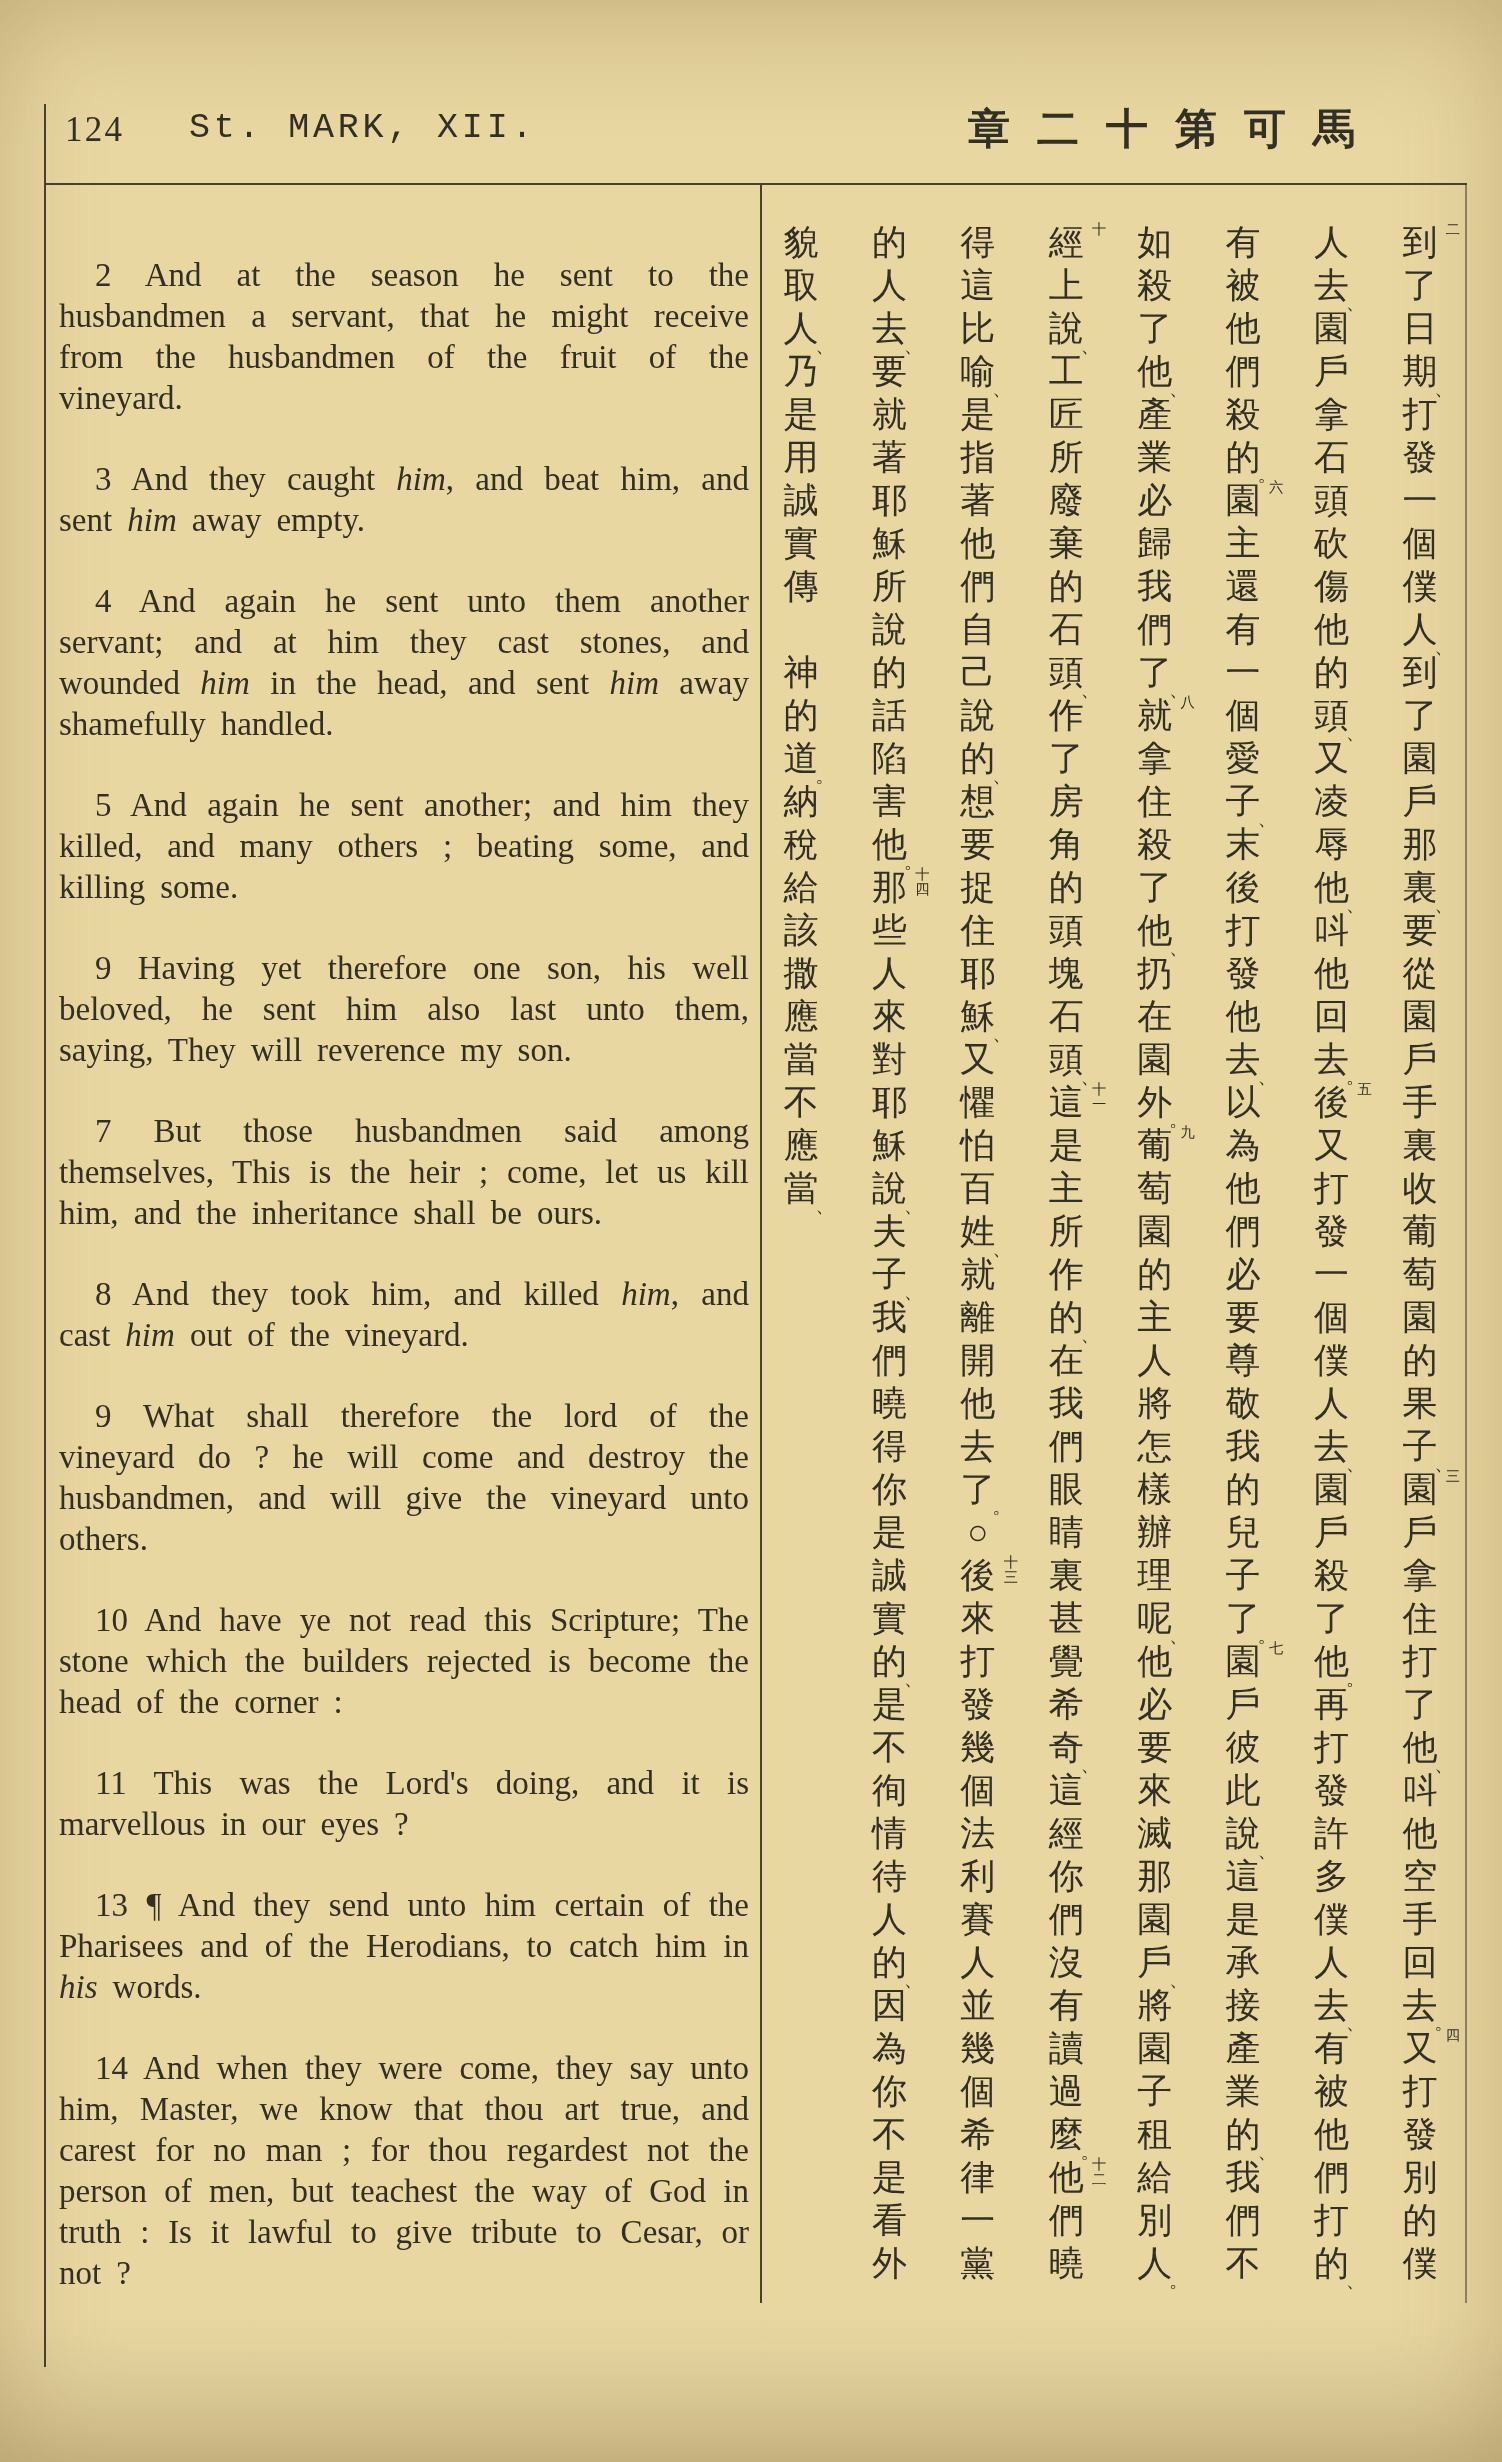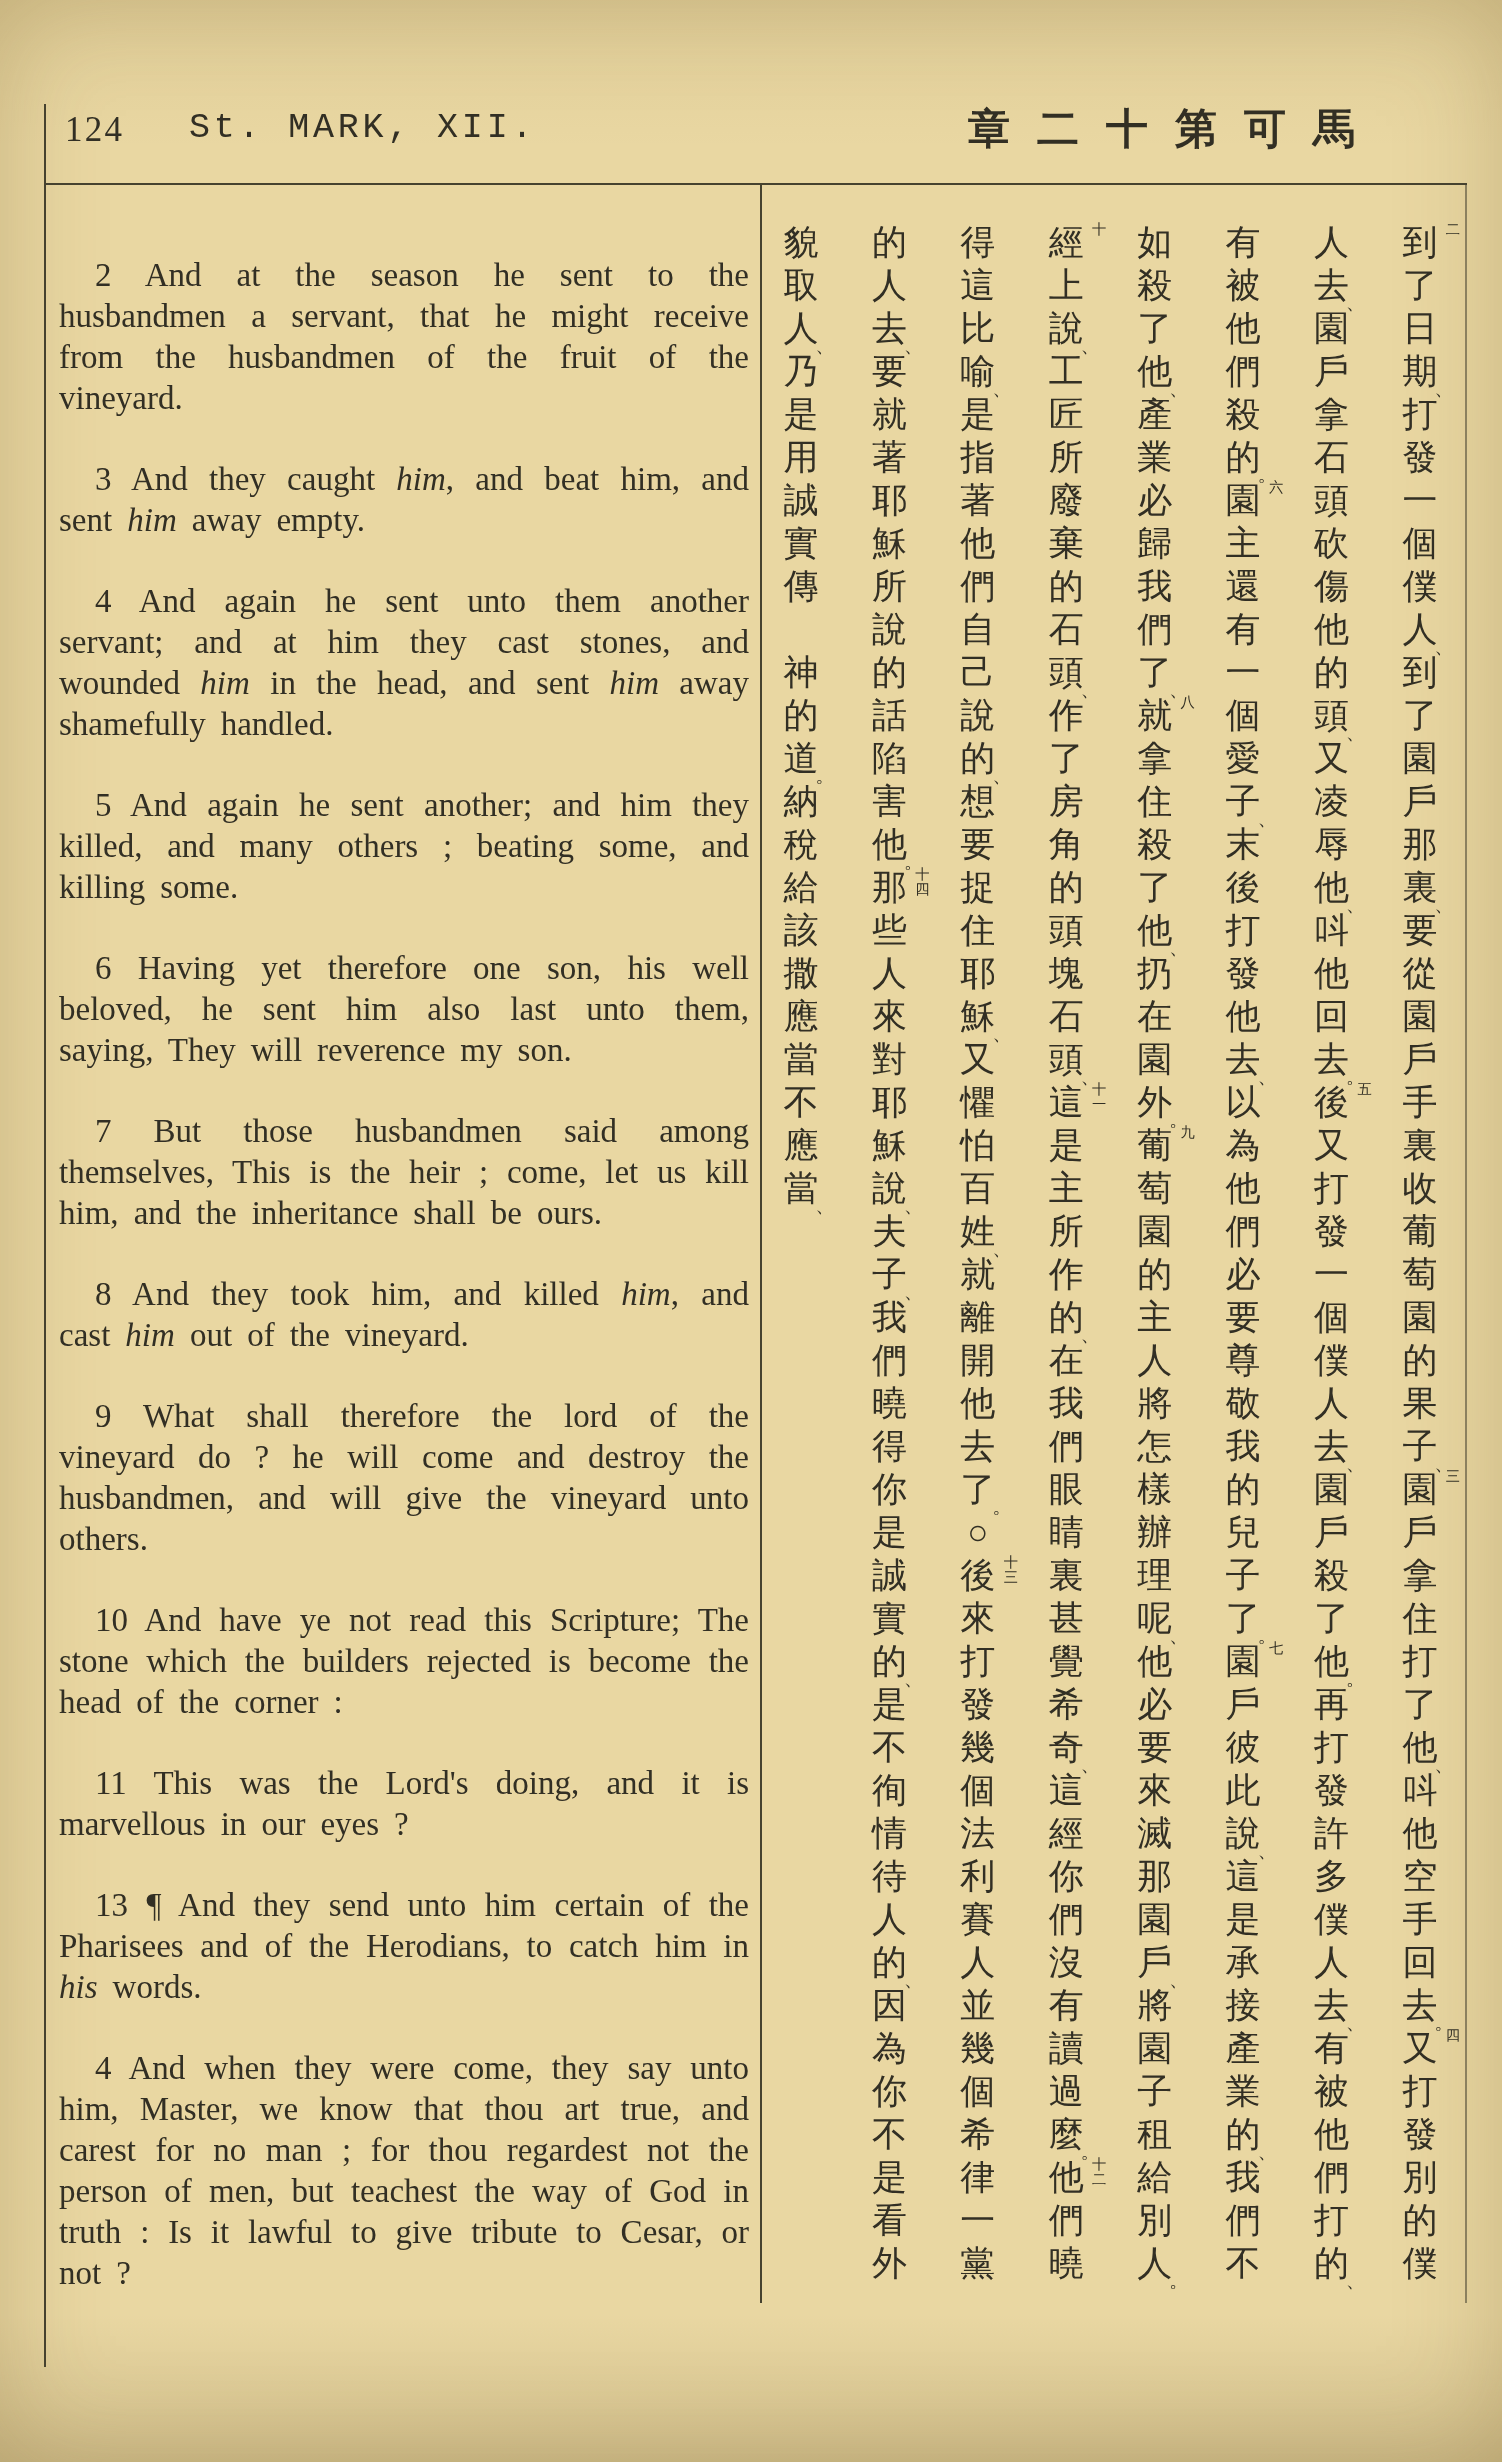--- a/index.html
+++ b/index.html
@@ -75,28 +75,28 @@
 
 <div id="page-number">124</div>
 <div id="header-left">St. MARK, XII.</div>
 <div id="header-right">章二十第可馬</div>
 
 <div id="english-verses">
     <p class="verse">2 And at the season he sent to the husbandmen a servant, that he might receive from the husbandmen of the fruit of the vineyard.</p>
     <p class="verse">3 And they caught <i>him</i>, and beat him, and sent <i>him</i> away empty.</p>
     <p class="verse">4 And again he sent unto them another servant; and at him they cast stones, and wounded <i>him</i> in the head, and sent <i>him</i> away shamefully handled.</p>
     <p class="verse">5 And again he sent another; and him they killed, and many others ; beating some, and killing some.</p>
-    <p class="verse">6 Having yet therefore one son, his well beloved, he sent him also last unto them, saying, They will reverence my son.</p>
+    <p class="verse">9 Having yet therefore one son, his well beloved, he sent him also last unto them, saying, They will reverence my son.</p>
     <p class="verse">7 But those husbandmen said among themselves, This is the heir ; come, let us kill him, and the inheritance shall be ours.</p>
     <p class="verse">8 And they took him, and killed <i>him</i>, and cast <i>him</i> out of the vineyard.</p>
     <p class="verse">9 What shall therefore the lord of the vineyard do ? he will come and destroy the husbandmen, and will give the vineyard unto others.</p>
     <p class="verse">10 And have ye not read this Scripture; The stone which the builders rejected is become the head of the corner :</p>
     <p class="verse">11 This was the Lord's doing, and it is marvellous in our eyes ?</p>
     <p class="verse">13 ¶ And they send unto him certain of the Pharisees and of the Herodians, to catch him in <i>his</i> words.</p>
-    <p class="verse">4 And when they were come, they say unto him, Master, we know that thou art true, and carest for no man ; for thou regardest not the person of men, but teachest the way of God in truth : Is it lawful to give tribute to Cesar, or not ?</p>
+    <p class="verse">14 And when they were come, they say unto him, Master, we know that thou art true, and carest for no man ; for thou regardest not the person of men, but teachest the way of God in truth : Is it lawful to give tribute to Cesar, or not ?</p>
   </div>
 
 <div id="chinese-columns">
     <div class="cn-col">
       <div class="cn-cell">
         <span>到</span>
         <span class="cn-marker">二</span>
       </div>
       <div class="cn-cell">
         <span>了</span>

